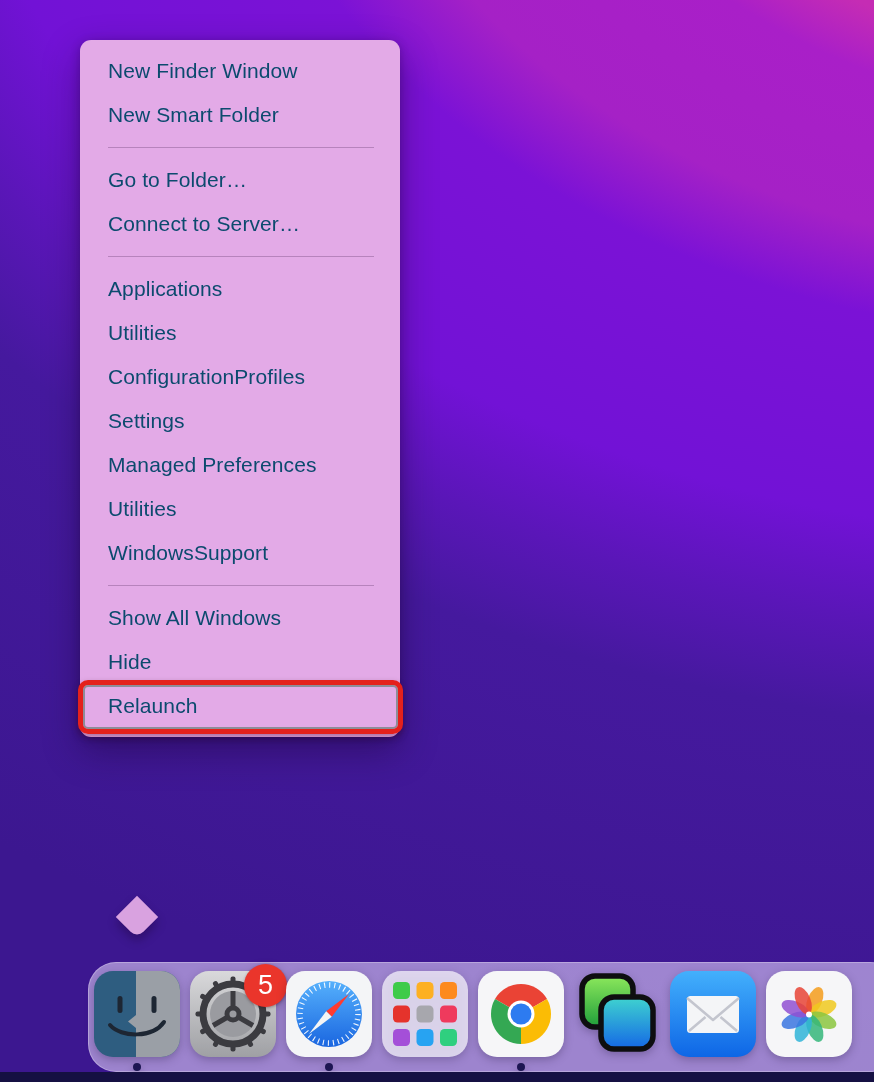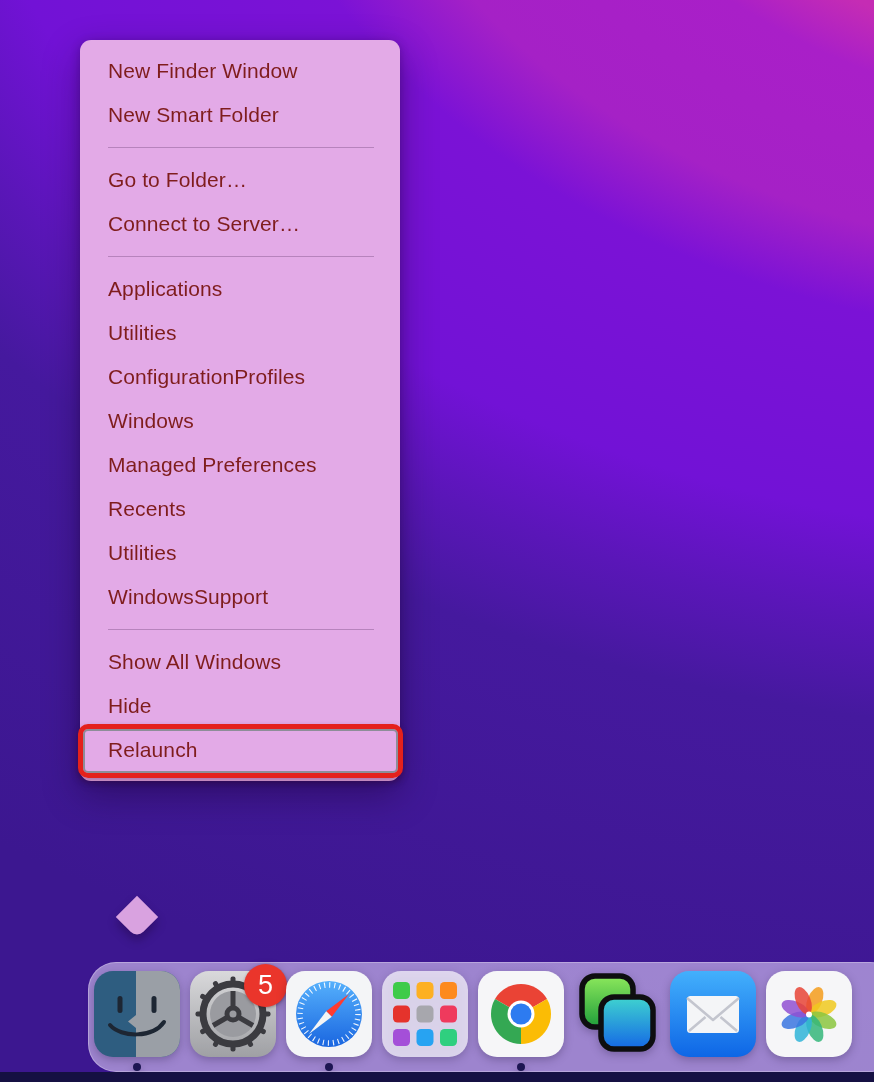--- a/index.html
+++ b/index.html
@@ -17,21 +17,21 @@
   .bottom-strip{position:absolute;left:0;right:0;bottom:0;height:10px;background:#151043;}
 
   
   .menu-tail{position:absolute;left:122px;top:902px;width:30px;height:30px;
     background:#d9a2e0;transform:rotate(45deg);border-radius:0 0 9px 0;
     box-shadow:4px 4px 10px rgba(25,0,45,.35);}
   .menu{position:absolute;left:80px;top:40px;width:320px;box-sizing:border-box;
     background:#e3aae7;border-radius:11px;padding:9px 0;
     box-shadow:0 14px 36px rgba(25,0,45,.40),0 2px 10px rgba(25,0,45,.28);}
   .menu-item{position:relative;height:44px;display:flex;align-items:center;
-    padding-left:28px;font-size:21px;letter-spacing:.1px;color:#7f1d1d;
+    padding-left:28px;font-size:21px;letter-spacing:.1px;color:#0c4a6e;
     white-space:nowrap;}
   .menu-sep{height:1px;background:rgba(82,42,92,.30);margin:10px 26px 10px 28px;}
   .item-wrap{position:relative;}
   .annotation-box{position:absolute;left:-2px;right:-3px;top:-4px;bottom:-6px;
     border:5px solid #e4211c;border-radius:10px;pointer-events:none;
     box-shadow:inset 0 0 0 2px #8d8d98,0 3px 6px rgba(60,0,30,.35);}
 
   
   .dock{position:absolute;left:88px;top:962px;width:810px;height:110px;
     box-sizing:border-box;border-radius:28px;
@@ -59,23 +59,22 @@
   <div class="menu">
     <div class="menu-item">New Finder Window</div>
     <div class="menu-item">New Smart Folder</div>
     <div class="menu-sep"></div>
     <div class="menu-item">Go to Folder…</div>
     <div class="menu-item">Connect to Server…</div>
     <div class="menu-sep"></div>
     <div class="menu-item">Applications</div>
     <div class="menu-item">Utilities</div>
     <div class="menu-item">ConfigurationProfiles</div>
-    <div class="menu-item">Windows</div>
+    <div class="menu-item">Settings</div>
     <div class="menu-item">Managed Preferences</div>
-    <div class="menu-item">Recents</div>
     <div class="menu-item">Utilities</div>
     <div class="menu-item">WindowsSupport</div>
     <div class="menu-sep"></div>
     <div class="menu-item">Show All Windows</div>
     <div class="menu-item">Hide</div>
     <div class="item-wrap">
       <div class="menu-item">Relaunch</div>
       <div class="annotation-box"></div>
     </div>
   </div>

